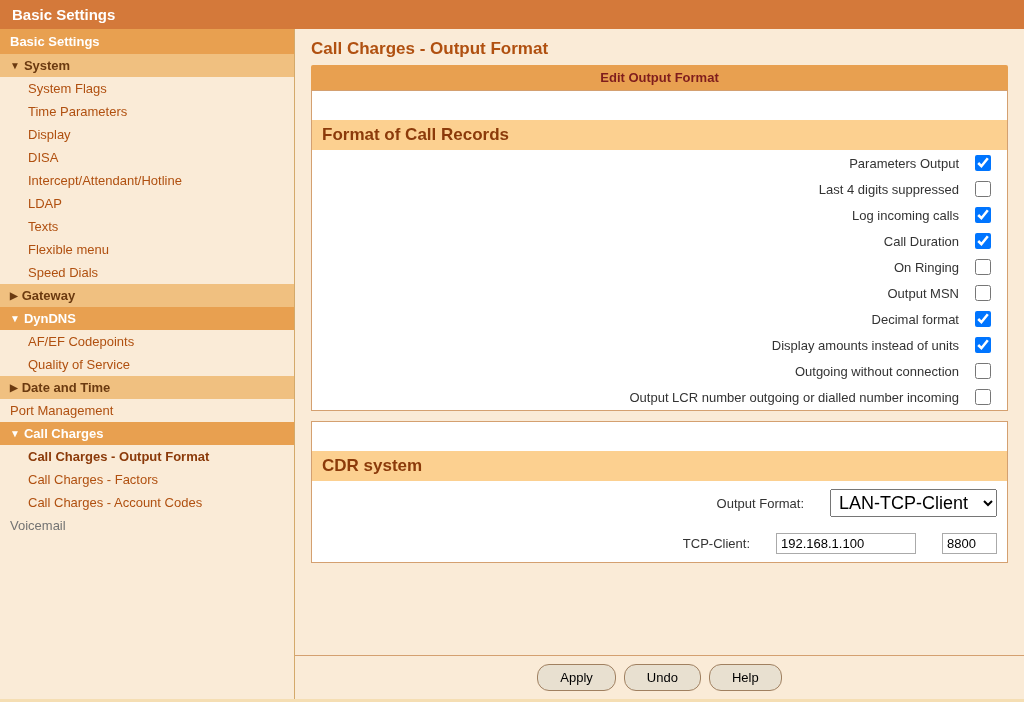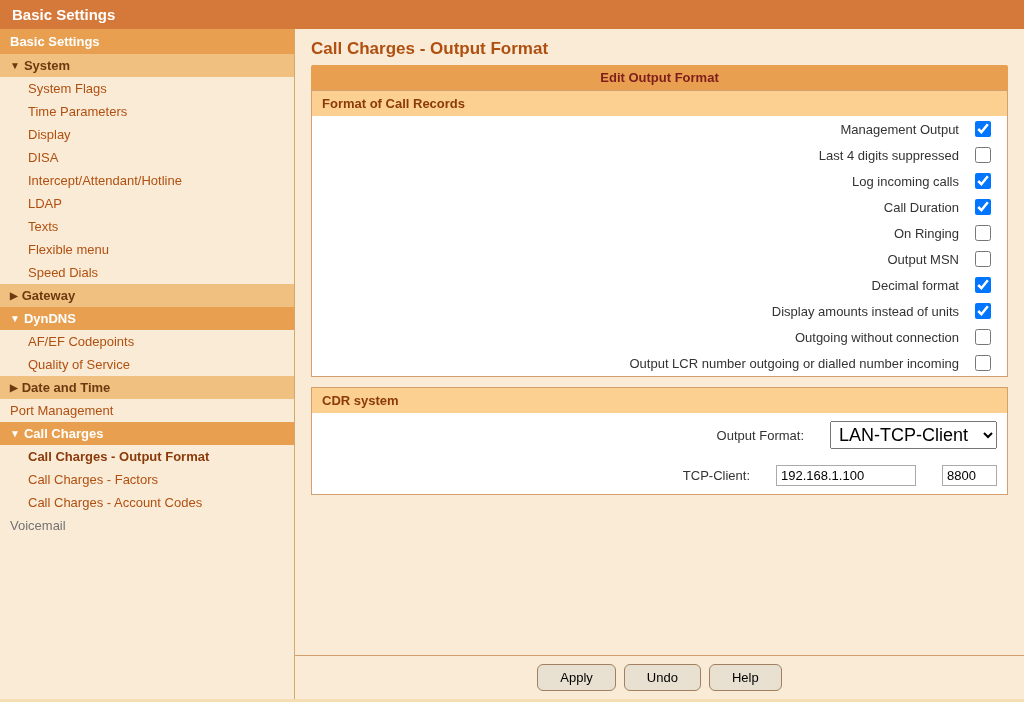--- a/index.html
+++ b/index.html
@@ -91,21 +91,22 @@
     .section-box {
       border: 1px solid #d4a070;
       background: white;
       margin-bottom: 10px;
     }
     .section-box-title {
       background: #fcd090;
       color: #8b3a0a;
       font-weight: bold;
       padding: 5px 10px;
-      font-size: 13px;
+      font-size: 17px;
+      margin-top: 29px;
     }
     .form-row {
       display: flex;
       align-items: center;
       padding: 5px 10px;
       gap: 10px;
       justify-content: flex-end;
     }
     .form-row label {
       text-align: right;
@@ -155,21 +156,21 @@
       display: flex;
       gap: 8px;
       justify-content: center;
     }
     .bottom-btn {
       padding: 5px 22px;
       font-size: 13px;
       background: #e8e0d0;
       border: 1px solid #a08060;
       cursor: pointer;
-      border-radius: 6px;
+      border-radius: 12px;
     }
     .chevron {
       font-size: 10px;
     }
   </style>
 </head>
 <body>
 
 <div id="top-bar">
   <span>Basic Settings</span>
@@ -230,21 +231,21 @@
     <div id="main-title">Call Charges - Output Format</div>
 
     <div id="content-area">
 
       <div class="section-header">Edit Output Format</div>
 
       <div class="section-box">
         <div class="section-box-title">Format of Call Records</div>
 
         <div class="form-row">
-          <label>Management Output</label>
+          <label>Parameters Output</label>
           <div class="ctrl">
               <input type="checkbox" checked="" style="">
             </div>
         </div>
         <div class="form-row">
           <label>Last 4 digits suppressed</label>
           <div class="ctrl">
               <input type="checkbox" style="">
             </div>
         </div>

